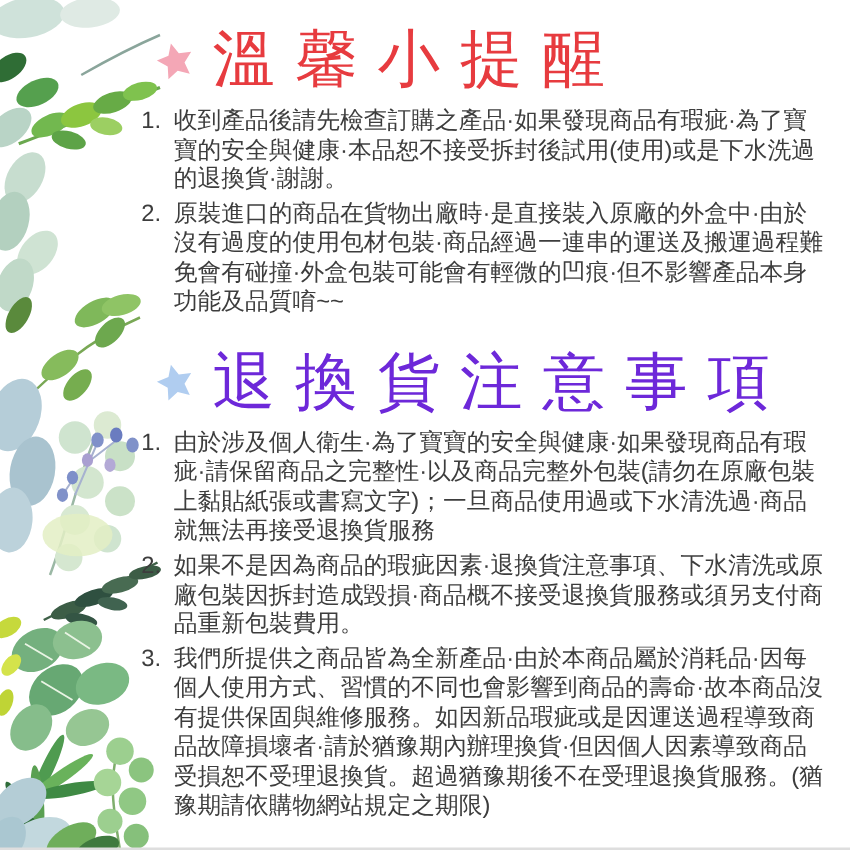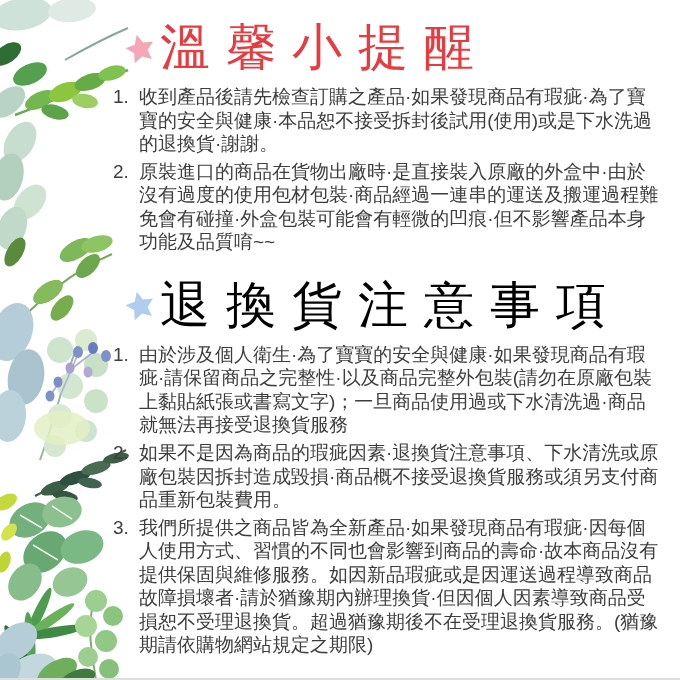--- a/index.html
+++ b/index.html
@@ -3,21 +3,21 @@
 <meta charset="utf-8">
 <style>
   html,body{margin:0;padding:0;}
   body{
     width:680px;height:680px;position:relative;overflow:hidden;
     background:#ffffff;
     font-family:"Liberation Sans","DejaVu Sans",sans-serif;
   }
   .decor{position:absolute;left:0;top:0;width:132px;height:680px;}
   .content{position:absolute;left:112px;top:12px;width:552px;}
-  .title-row{display:flex;align-items:center;gap:4px;padding-left:12px;margin:8px 0 10px 0;}
+  .title-row{display:flex;align-items:center;gap:14px;padding-left:12px;margin:8px 0 10px 0;}
   .title-row.second{margin-top:24px;}
   .star{width:32px;height:32px;flex:0 0 auto;transform:rotate(-14deg);}
   h1{font-size:50px;font-weight:500;letter-spacing:16px;margin:0;white-space:nowrap;line-height:1.1;}
   ol.notice{list-style:none;margin:0;padding:0;font-size:19px;line-height:1.24;color:#3d3d3d;}
   ol.notice li{position:relative;padding-left:27px;margin-bottom:4px;}
   ol.notice .num{position:absolute;left:1px;top:0;}
   .bottom-rule{position:absolute;left:0;right:0;bottom:0;height:2px;background:#dedede;}
 </style>
 </head>
 <body>
@@ -132,32 +132,32 @@
     <li>
       <span class="num">2.</span>
       <span>原裝進口的商品在貨物出廠時·是直接裝入原廠的外盒中·由於沒有過度的使用包材包裝·商品經過一連串的運送及搬運過程難免會有碰撞·外盒包裝可能會有輕微的凹痕·但不影響產品本身功能及品質唷~~</span>
     </li>
   </ol>
 
   <div class="title-row second">
     <svg class="star" viewBox="0 0 24 24">
       <path d="M12 1.8 L15.2 8.6 22.6 9.6 17.2 14.8 18.6 22.2 12 18.6 5.4 22.2 6.8 14.8 1.4 9.6 8.8 8.6 Z" stroke-linejoin="round" fill="#b0cdf0"></path>
     </svg>
-    <h1 style="color: #000000;">退換貨注意事項</h1>
+    <h1 style="color: #6d28d9;">退換貨注意事項</h1>
   </div>
   <ol class="notice">
     <li>
       <span class="num">1.</span>
       <span>由於涉及個人衛生·為了寶寶的安全與健康·如果發現商品有瑕疵·請保留商品之完整性·以及商品完整外包裝(請勿在原廠包裝上黏貼紙張或書寫文字)；一旦商品使用過或下水清洗過·商品就無法再接受退換貨服務</span>
     </li>
     <li>
       <span class="num">2.</span>
       <span>如果不是因為商品的瑕疵因素·退換貨注意事項、下水清洗或原廠包裝因拆封造成毀損·商品概不接受退換貨服務或須另支付商品重新包裝費用。</span>
     </li>
     <li>
       <span class="num">3.</span>
-      <span>我們所提供之商品皆為全新產品·如果發現商品有瑕疵·因每個人使用方式、習慣的不同也會影響到商品的壽命·故本商品沒有提供保固與維修服務。如因新品瑕疵或是因運送過程導致商品故障損壞者·請於猶豫期內辦理換貨·但因個人因素導致商品受損恕不受理退換貨。超過猶豫期後不在受理退換貨服務。(猶豫期請依購物網站規定之期限)</span>
+      <span>我們所提供之商品皆為全新產品·由於本商品屬於消耗品·因每個人使用方式、習慣的不同也會影響到商品的壽命·故本商品沒有提供保固與維修服務。如因新品瑕疵或是因運送過程導致商品故障損壞者·請於猶豫期內辦理換貨·但因個人因素導致商品受損恕不受理退換貨。超過猶豫期後不在受理退換貨服務。(猶豫期請依購物網站規定之期限)</span>
     </li>
   </ol>
 
 </div>
 
 <div class="bottom-rule"></div>
 
 </body></html>

